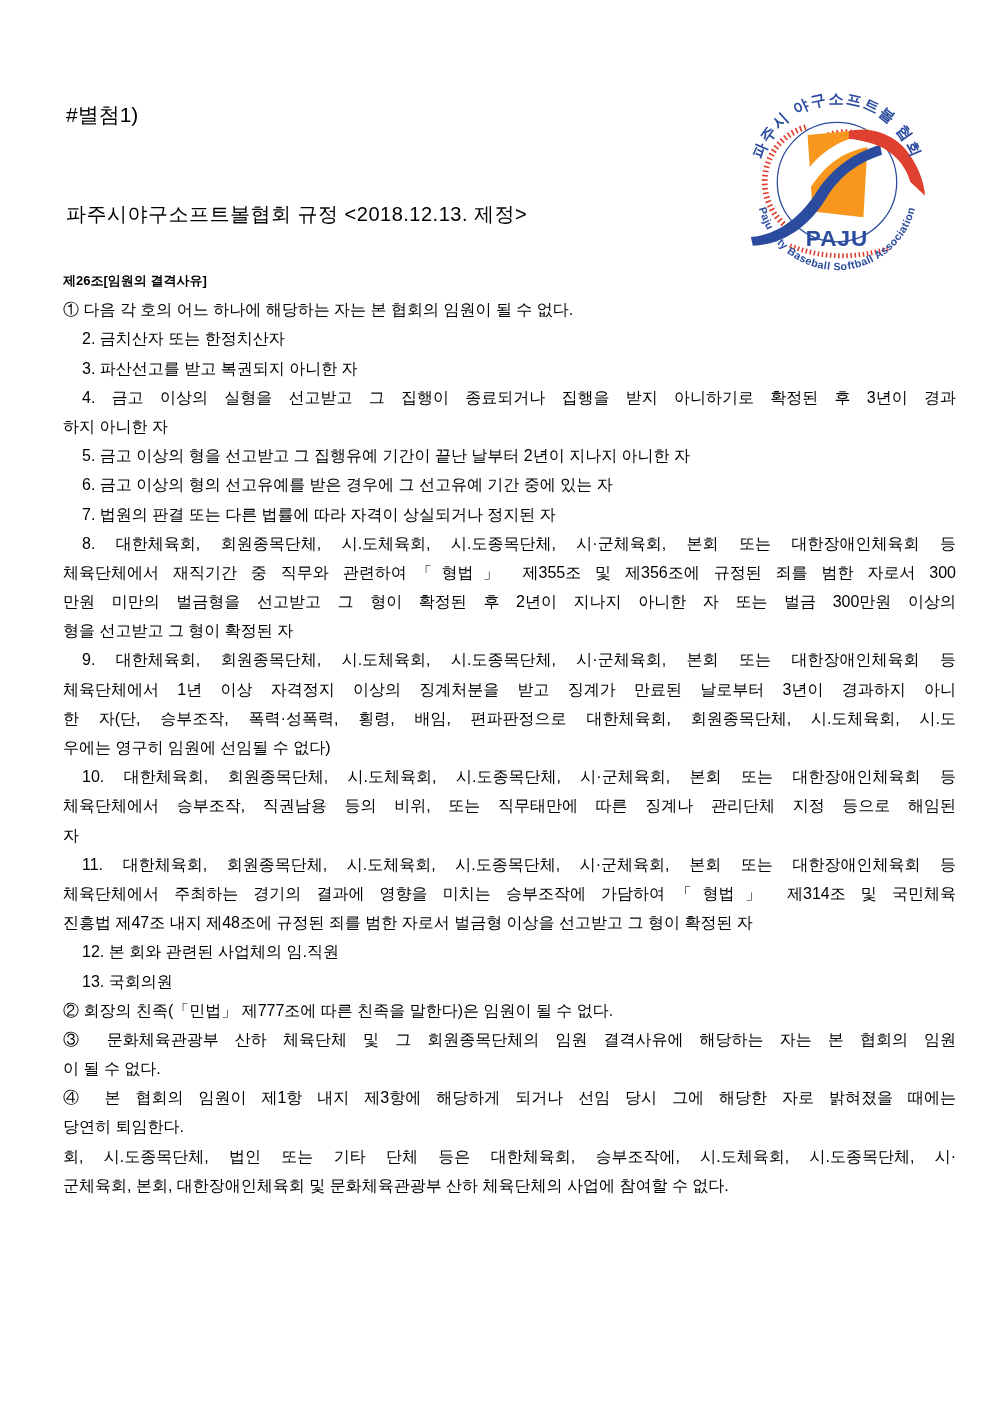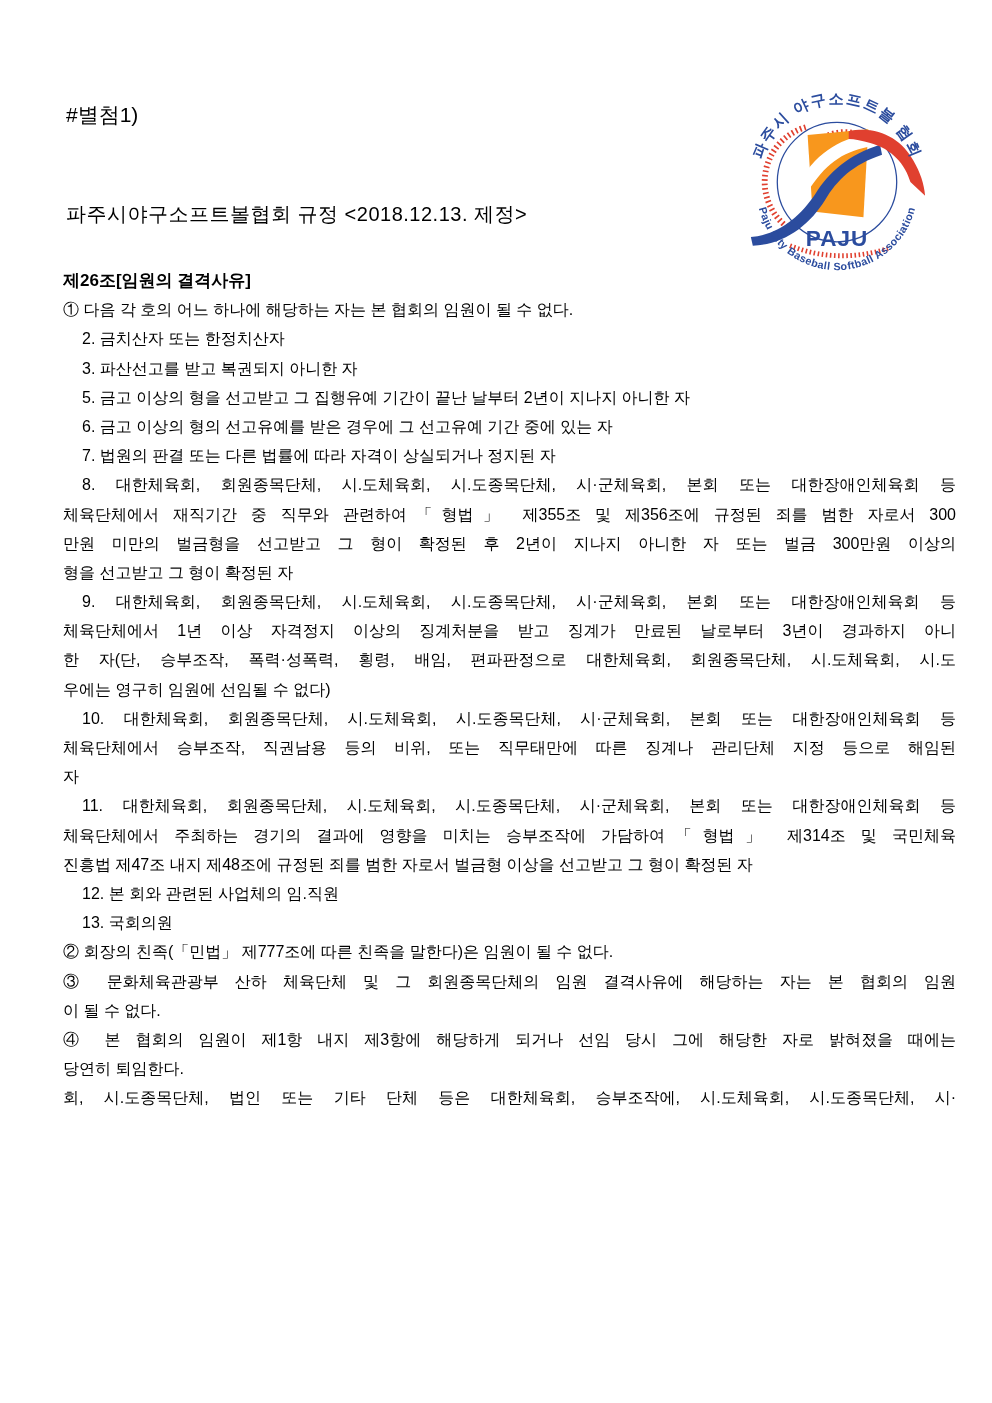--- a/index.html
+++ b/index.html
@@ -22,21 +22,21 @@
   }
   .logo-wrap {
     position: absolute; left: 738px; top: 92px;
     width: 198px; height: 186px;
   }
   .doc {
     position: absolute; left: 63px; top: 266px; width: 893px;
     font-size: 16px; line-height: 29.2px;
   }
   .doc-heading {
-    font-weight: bold; font-size: 17px; height: 29.2px; overflow: hidden;
+    font-weight: bold; font-size: 13px; height: 29.2px; overflow: hidden;
   }
   .line {
     height: 29.2px; overflow: hidden;
     text-align: justify; text-align-last: left;
   }
   .line.full { text-align-last: justify; }
   .line.indent { padding-left: 19px; }
   .logo-blue   { fill: #2B4C9E; }
   .logo-orange { fill: #F8971D; }
   .logo-red    { fill: #E0402F; }
@@ -92,20 +92,24 @@
 <div>
       <div class="line">① 다음 각 호의 어느 하나에 해당하는 자는 본 협회의 임원이 될 수 없다.</div>
     </div>
     <div>
       <div class="line indent">2. 금치산자 또는 한정치산자</div>
     </div>
     <div>
       <div class="line indent">3. 파산선고를 받고 복권되지 아니한 자</div>
     </div>
     <div>
+      <div class="line full indent">4. 금고 이상의 실형을 선고받고 그 집행이 종료되거나 집행을 받지 아니하기로 확정된 후 3년이 경과</div>
+      <div class="line">하지 아니한 자</div>
+    </div>
+    <div>
       <div class="line indent">5. 금고 이상의 형을 선고받고 그 집행유예 기간이 끝난 날부터 2년이 지나지 아니한 자</div>
     </div>
     <div>
       <div class="line indent">6. 금고 이상의 형의 선고유예를 받은 경우에 그 선고유예 기간 중에 있는 자</div>
     </div>
     <div>
       <div class="line indent">7. 법원의 판결 또는 다른 법률에 따라 자격이 상실되거나 정지된 자</div>
     </div>
     <div>
       <div class="line full indent">8. 대한체육회, 회원종목단체, 시.도체육회, 시.도종목단체, 시·군체육회, 본회 또는 대한장애인체육회 등</div>
@@ -141,14 +145,15 @@
     <div>
       <div class="line full">③ 문화체육관광부 산하 체육단체 및 그 회원종목단체의 임원 결격사유에 해당하는 자는 본 협회의 임원</div>
       <div class="line">이 될 수 없다.</div>
     </div>
     <div>
       <div class="line full">④ 본 협회의 임원이 제1항 내지 제3항에 해당하게 되거나 선임 당시 그에 해당한 자로 밝혀졌을 때에는</div>
       <div class="line">당연히 퇴임한다.</div>
     </div>
     <div>
       <div class="line full">회, 시.도종목단체, 법인 또는 기타 단체 등은 대한체육회, 승부조작에, 시.도체육회, 시.도종목단체, 시·</div>
+      <div class="line">군체육회, 본회, 대한장애인체육회 및 문화체육관광부 산하 체육단체의 사업에 참여할 수 없다.</div>
     </div>
   </div>
 
 </body></html>

